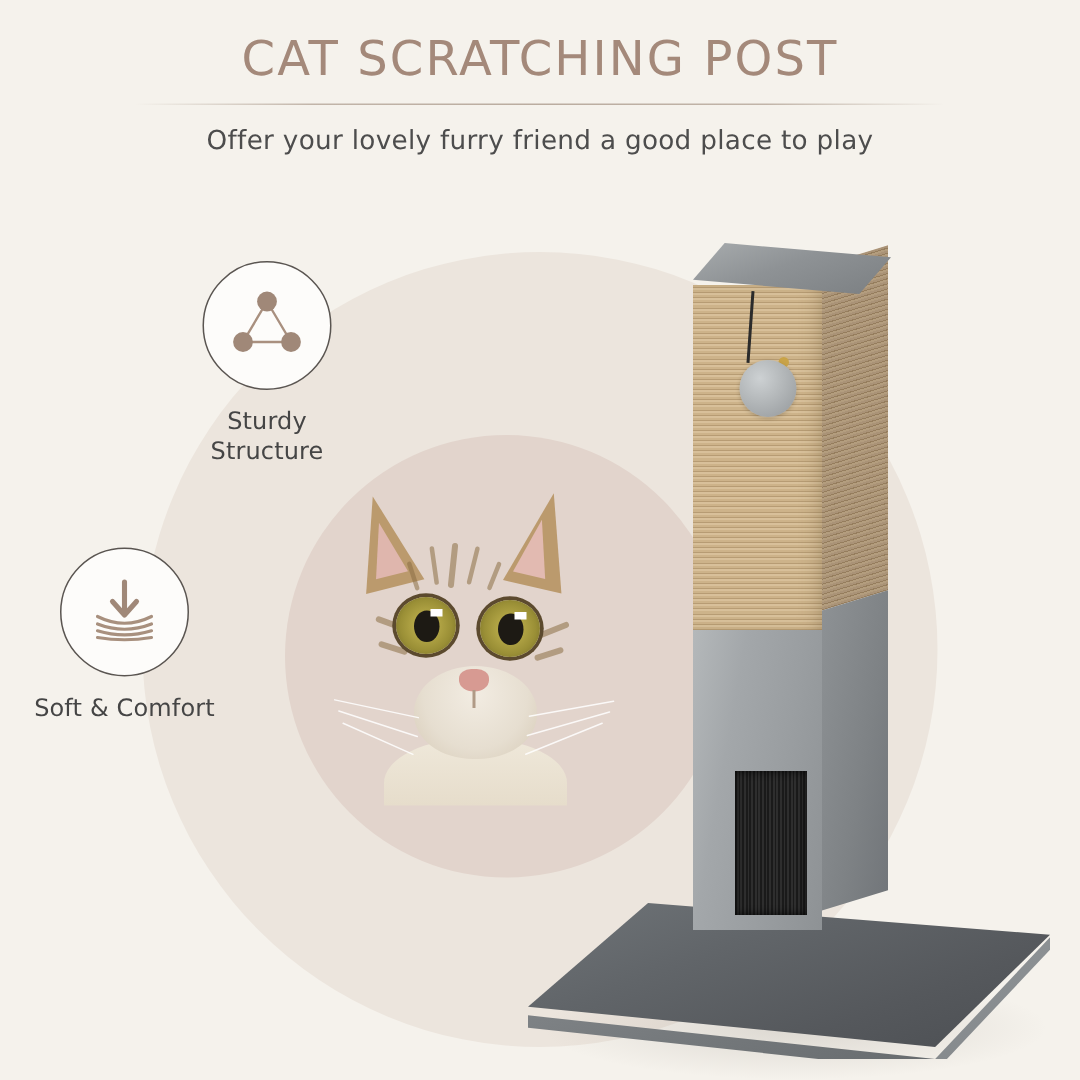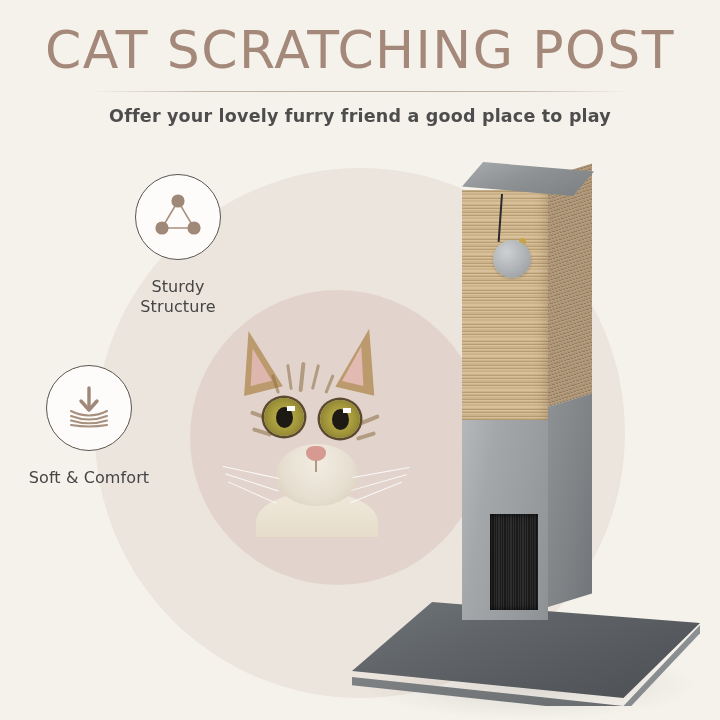--- a/index.html
+++ b/index.html
@@ -25,58 +25,58 @@
     left:190px; top:290px;
     width:295px; height:295px;
     border-radius:50%;
     background:#e2d4cc;
   }
 
   
   .header{ position:absolute; left:0; top:0; width:720px; text-align:center; z-index:6;}
   .title{
     font-family:"DejaVu Sans", sans-serif;
-    font-size:52px;
+    font-size:32px;
     letter-spacing:1.4px;
     color:#a4897a;
     font-weight:400;
     margin-top:22px;
     line-height:1.1;
   }
   .divider{
     width:540px; height:1px; margin:12px auto 0;
     background:linear-gradient(to right,rgba(176,160,146,0) 0%,rgba(176,160,146,.75) 22%,rgba(176,160,146,.85) 50%,rgba(176,160,146,.75) 78%,rgba(176,160,146,0) 100%);
   }
   .subtitle{
     font-size:17.5px;
     color:#4d4d4d;
     margin-top:14px;
     letter-spacing:.2px;
-    font-weight:700;
+    font-weight:400;
   }
 
   
   .feature{ position:absolute; z-index:7; text-align:center; }
   .badge{
     width:86px; height:86px; border-radius:50%;
     background:#fdfcfa;
     border:1.3px solid #5a5551;
     display:flex; align-items:center; justify-content:center;
     margin:0 auto;
   }
   .f-label{
-    margin-top:17px;
+    margin-top:11px;
     font-size:16px;
     line-height:1.25;
     color:#454545;
     white-space:pre-line;
     letter-spacing:.1px;
   }
   #feature-sturdy   { left:132px; top:174px; width:92px;  }
-  #feature-soft     { left:46px;  top:365px; width:86px;  }
+  #feature-soft     { left:40px;  top:365px; width:86px;  }
   #feature-soft .f-label{ width:160px; margin-left:-37px; }
   #feature-assembly { left:140px; top:548px; width:92px;  }
 
   
   .product{ position:absolute; left:330px; top:150px; width:390px; height:570px; z-index:5; }
 
   .post-shadow{
     position:absolute; left:30px; top:500px; width:340px; height:70px;
     background:radial-gradient(ellipse at 50% 50%, rgba(120,110,100,.20), rgba(120,110,100,0) 70%);
   }

